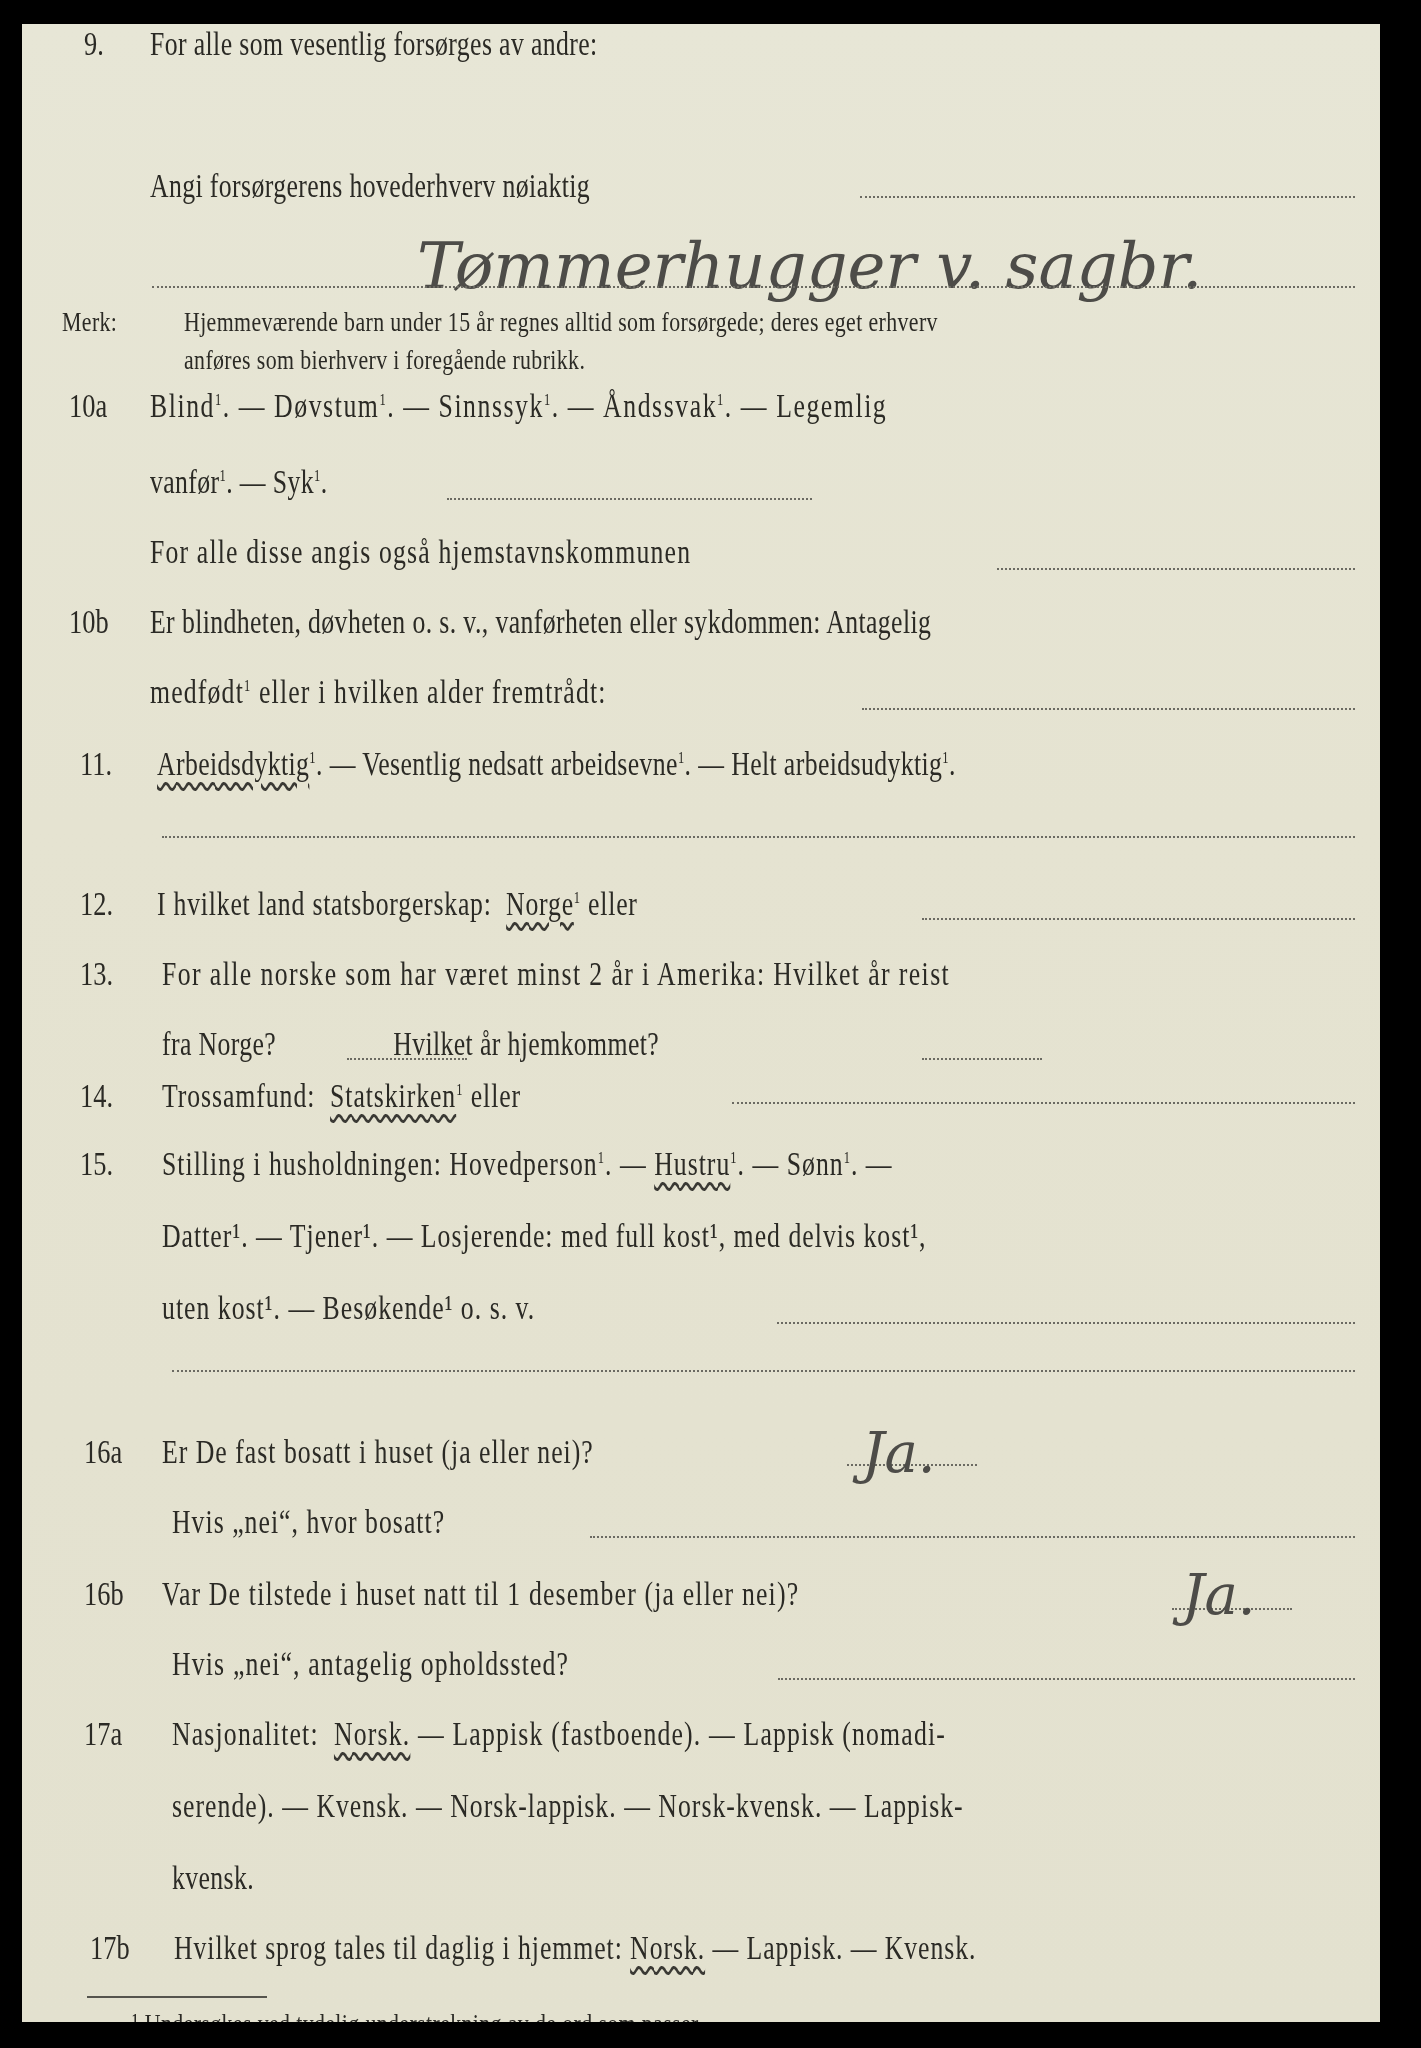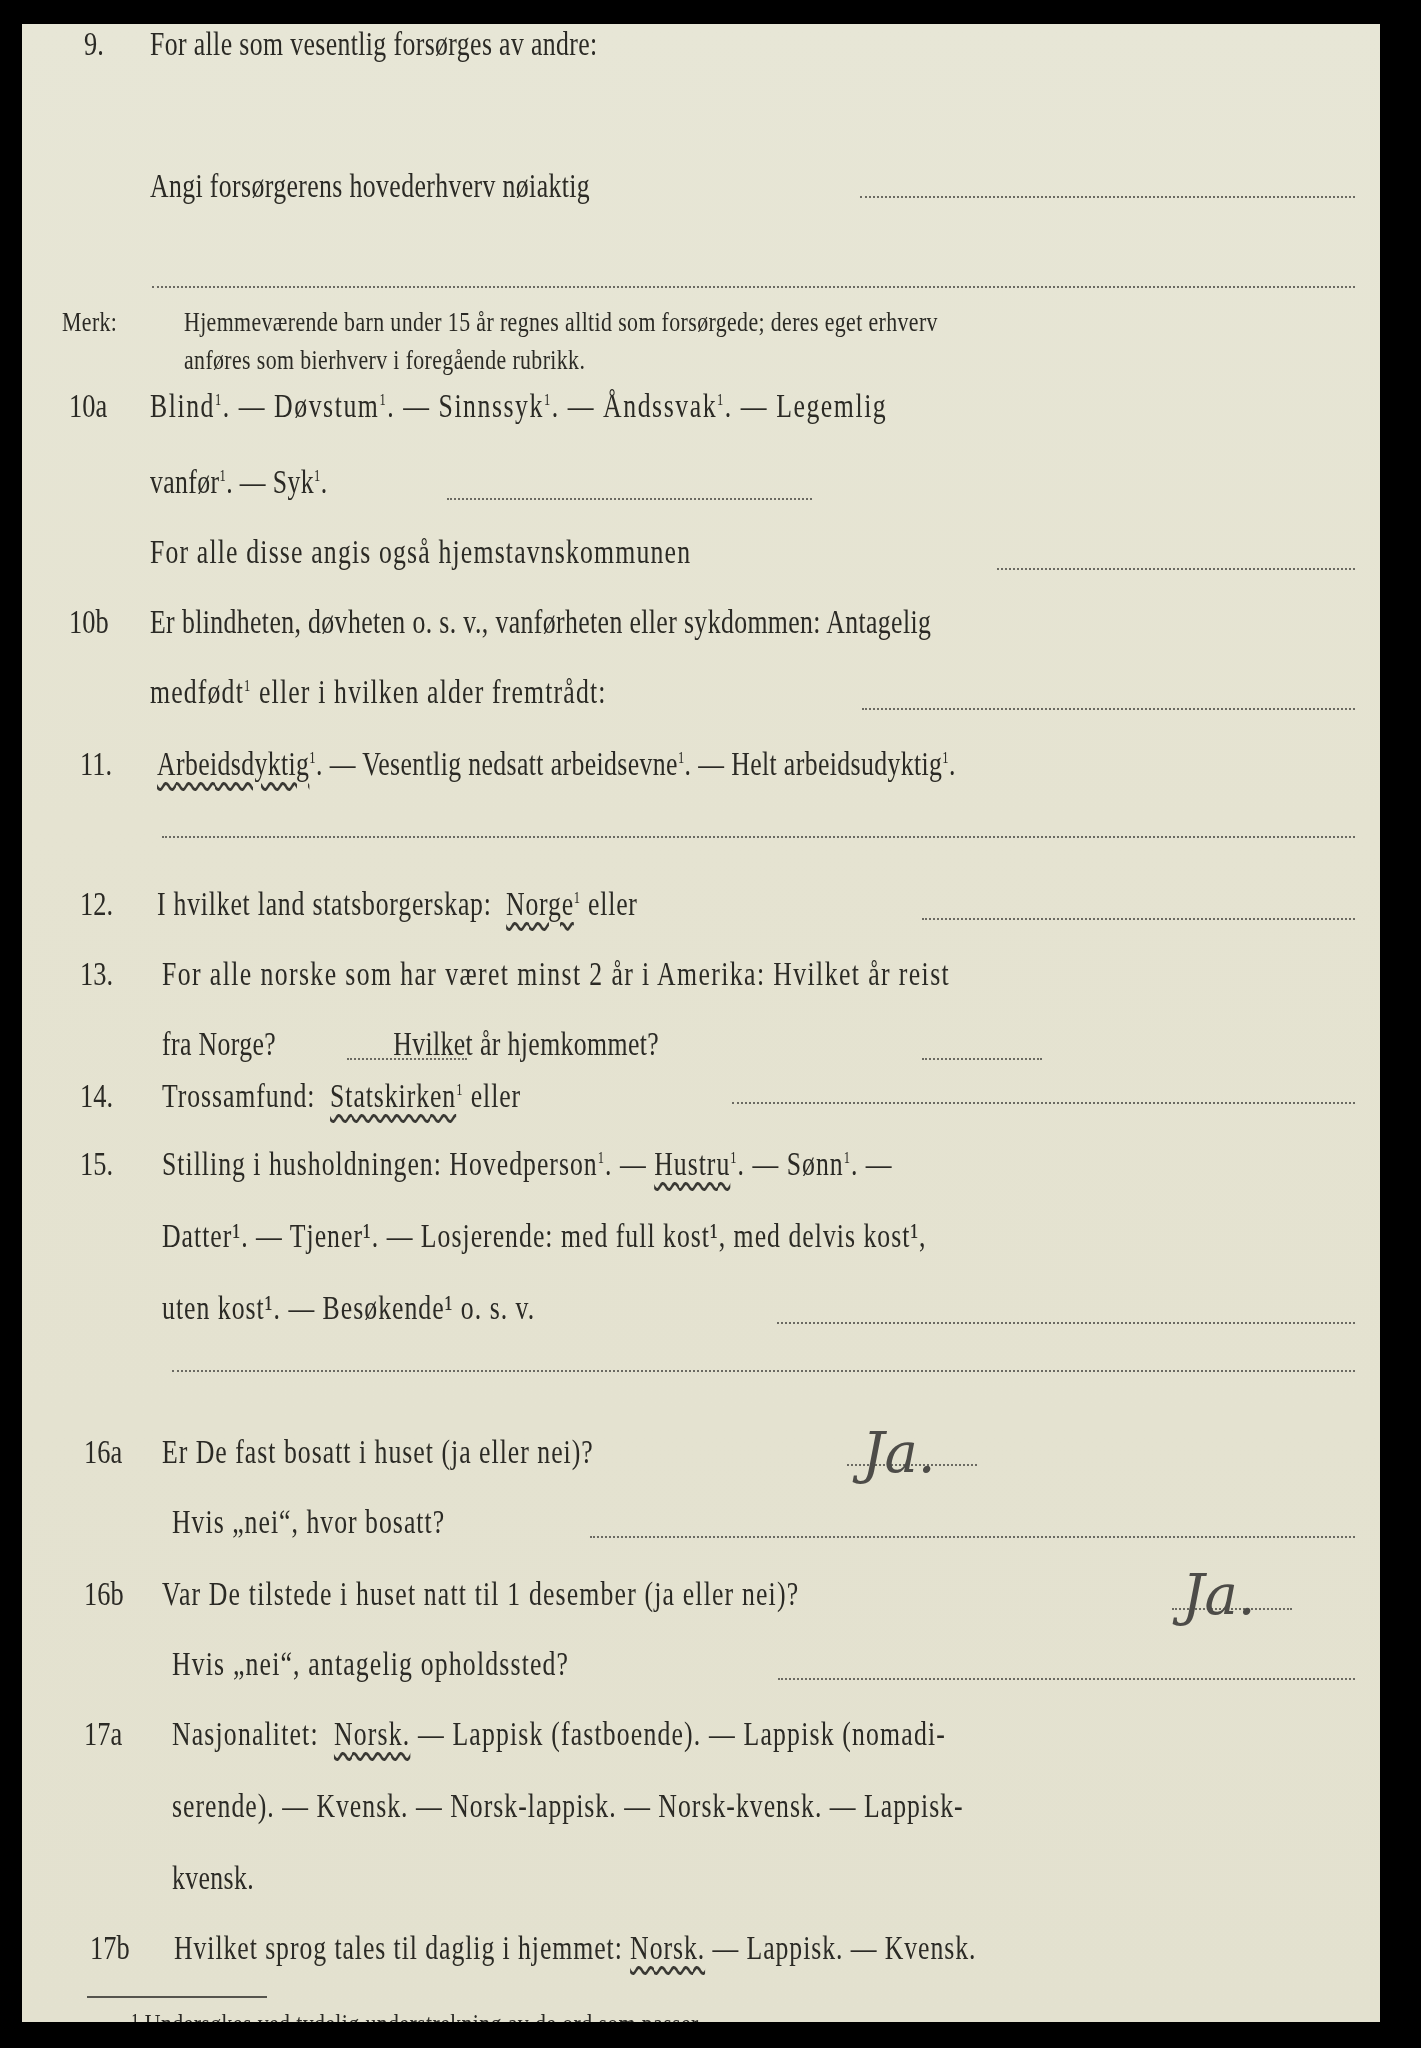--- a/index.html
+++ b/index.html
@@ -30,20 +30,21 @@
 </style>
 </head>
 <body>
 
 <div class="page">
 
   <span class="num" style="left:62px;top:2px;">9.</span>
   <span class="line" style="left:128px;top:2px;">For alle som vesentlig forsørges av andre:</span>
   <span class="line" style="left:128px;top:144px;">Angi forsørgerens hovederhverv nøiaktig</span>
   <div class="dots" style="left:838px;top:172px;width:495px;"></div>
+  <span class="hand" style="left:395px;top:205px;font-size:64px;">Tømmerhugger v. sagbr.</span>
   <div class="dots" style="left:130px;top:262px;width:1203px;"></div>
   <span class="line small" style="left:40px;top:282px;">Merk:</span>
   <span class="line small" style="left:162px;top:282px;">Hjemmeværende barn under 15 år regnes alltid som forsørgede; deres eget erhverv</span>
   <span class="line small" style="left:162px;top:320px;">anføres som bierhverv i foregående rubrikk.</span>
 
   <span class="num" style="left:47px;top:364px;">10a</span>
   <span class="line" style="left:128px;top:364px;letter-spacing:2px;">
     <span>Blind</span><sup>1</sup><span>. — Døvstum</span><sup>1</sup><span>. — Sinnssyk</span><sup>1</sup><span>. — Åndssvak</span><sup>1</sup><span>. — Legemlig</span>
   </span>
   <span class="line" style="left:128px;top:440px;">

